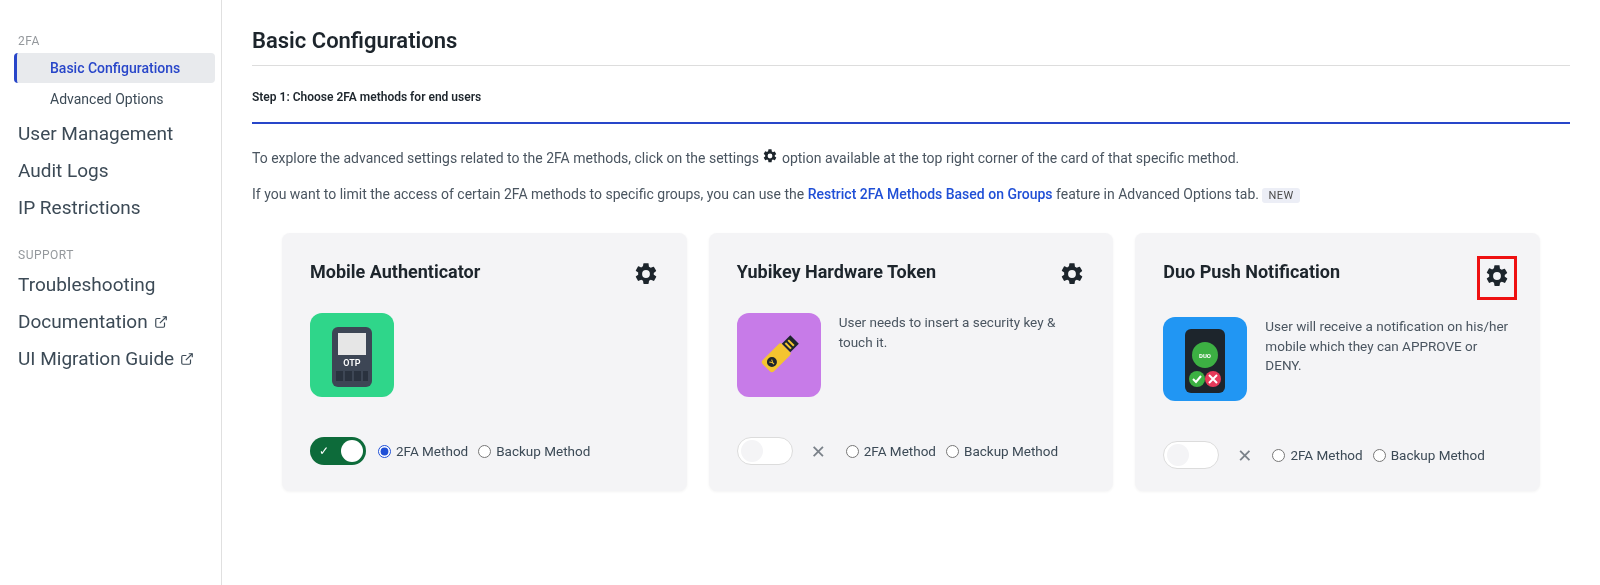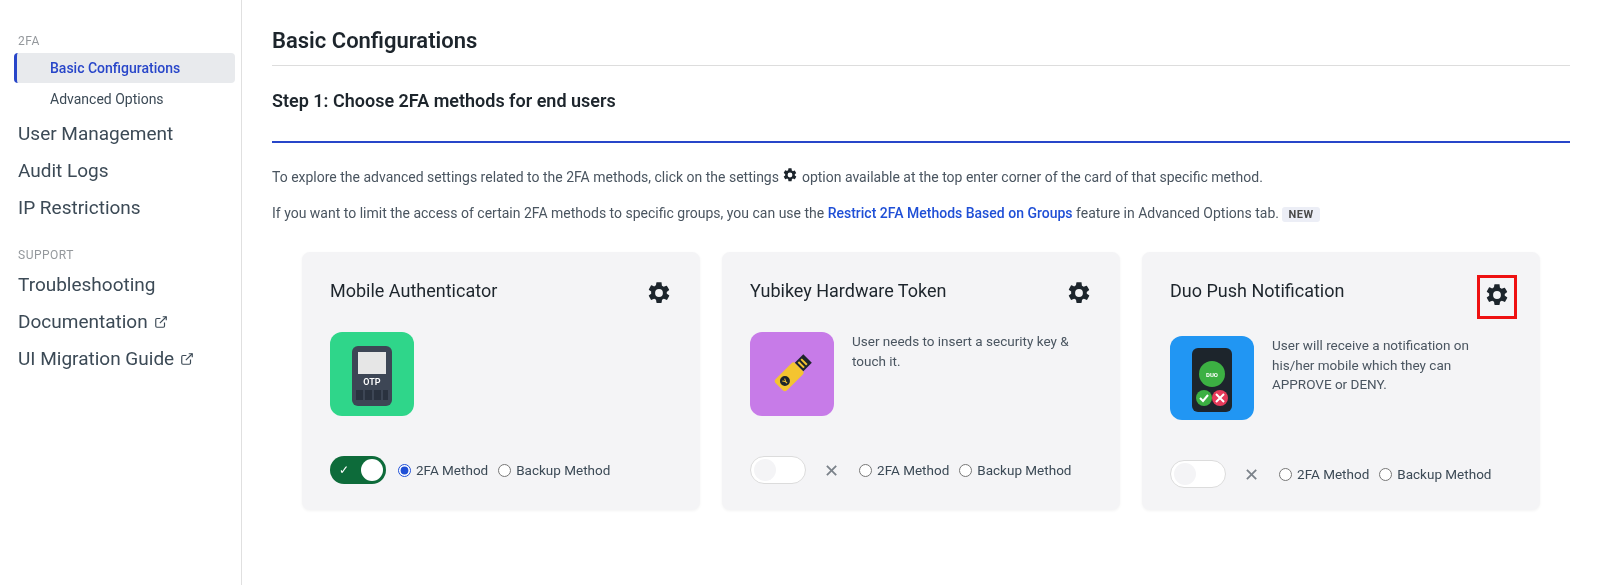--- a/index.html
+++ b/index.html
@@ -1,34 +1,34 @@
 <!DOCTYPE html>
 <html><head>
 <meta charset="utf-8">
 <style>
 * { box-sizing: border-box; margin: 0; padding: 0; }
 body { font-family: -apple-system, BlinkMacSystemFont, 'Segoe UI', Roboto, sans-serif; color: #2c3e50; background: #fff; width: 1600px; height: 585px; overflow: hidden; }
 .layout { display: flex; height: 100%; }
-.sidebar { width: 242px; border-right: 1px solid #e0e0e0; padding: 30px 0 0 0; }
+.sidebar { width: 222px; border-right: 1px solid #e0e0e0; padding: 30px 0 0 0; }
 .sidebar-section { font-size: 12px; color: #94989c; padding: 4px 18px; letter-spacing: 0.5px; }
 .sidebar-item { font-size: 19px; color: #3c4a56; padding: 7px 18px; cursor: pointer; display: flex; align-items: center; gap: 6px; }
 .sidebar-subitem { font-size: 14px; color: #3c4a56; padding: 7px 18px 7px 36px; cursor: pointer; margin: 1px 6px 1px 14px; border-radius: 4px; }
 .sidebar-subitem.active { background: #e8eaed; color: #2846c9; font-weight: 500; border-left: 3px solid #2846c9; padding-left: 33px; }
 .ext-icon { width: 14px; height: 14px; }
 .main { flex: 1; padding: 28px 30px 0 30px; overflow: hidden; }
 .page-title { font-size: 22px; font-weight: 600; color: #1d252c; padding-bottom: 12px; border-bottom: 1px solid #ddd; margin-bottom: 24px; }
-.step-title { font-size: 18px; font-weight: 600; color: #1d252c; padding-bottom: 30px; border-bottom: 2px solid #2846c9; margin-bottom: 24px; }
+.step-title { font-size: 12px; font-weight: 600; color: #1d252c; padding-bottom: 18px; border-bottom: 2px solid #2846c9; margin-bottom: 24px; }
 .description { font-size: 14px; color: #4a5560; line-height: 1.5; margin-bottom: 10px; }
 .gear-inline { display: inline-block; vertical-align: middle; }
 .link { color: #1f4fd6; font-weight: 500; cursor: pointer; }
-.badge-new { background: #eceef6; color: #4a4a4a; font-size: 11px; font-weight: 700; padding: 1px 6px; border-radius: 3px; letter-spacing: 0.5px; }
+.badge-new { background: #eceef6; color: #4a4a4a; font-size: 11px; font-weight: 400; padding: 1px 6px; border-radius: 3px; letter-spacing: 0.5px; }
 .cards { display: flex; gap: 22px; margin-top: 28px; padding: 0 30px; }
 .card { flex: 1; background: #f4f4f6; border-radius: 8px; padding: 28px 28px 22px 28px; box-shadow: 0 1px 3px rgba(0,0,0,0.05); position: relative; }
 .card-header { display: flex; justify-content: space-between; align-items: flex-start; margin-bottom: 22px; }
-.card-title { font-size: 18px; font-weight: 400; color: #1d252c; }
+.card-title { font-size: 18px; font-weight: 700; color: #1d252c; }
 .card-gear { cursor: pointer; }
 .card-gear.highlighted { outline: 3px solid #e11; outline-offset: 2px; padding: 2px; }
 .card-body { display: flex; gap: 18px; margin-bottom: 40px; }
 .card-icon { width: 84px; height: 84px; border-radius: 23px; flex-shrink: 0; }
 .card-desc { font-size: 13.5px; color: #4a5560; line-height: 1.45; }
 .card-footer { display: flex; align-items: center; gap: 12px; }
 .toggle { width: 56px; height: 28px; border-radius: 14px; position: relative; cursor: pointer; flex-shrink: 0; display: flex; align-items: center; }
 .toggle.on { background: #0d6b3a; }
 .toggle.off { background: #fff; border: 1px solid #dcdcdc; }
 .toggle-knob { width: 22px; height: 22px; border-radius: 50%; background: #fff; position: absolute; }
@@ -75,21 +75,21 @@
     <h1 class="page-title">Basic Configurations</h1>
     <h2 class="step-title">Step 1: Choose 2FA methods for end users</h2>
 
     <p class="description">
       <span>To explore the advanced settings related to the 2FA methods, click on the settings </span>
       <span class="gear-inline">
         <svg width="16" height="16" viewBox="0 0 24 24" fill="#1d252c">
             <path d="M19.14 12.94c.04-.3.06-.61.06-.94 0-.32-.02-.64-.07-.94l2.03-1.58a.5.5 0 0 0 .12-.64l-1.92-3.32a.5.5 0 0 0-.61-.22l-2.39.96a7.03 7.03 0 0 0-1.62-.94l-.36-2.54A.5.5 0 0 0 13.9 2h-3.84a.5.5 0 0 0-.49.42l-.36 2.54c-.59.24-1.13.57-1.62.94l-2.39-.96a.5.5 0 0 0-.61.22L2.67 8.48a.5.5 0 0 0 .12.64l2.03 1.58c-.05.3-.07.62-.07.94 0 .33.02.64.06.94l-2.03 1.58a.5.5 0 0 0-.12.64l1.92 3.32c.14.24.42.34.67.22l2.39-.96c.49.37 1.03.7 1.62.94l.36 2.54c.04.24.25.42.49.42h3.84c.24 0 .45-.18.49-.42l.36-2.54a7.03 7.03 0 0 0 1.62-.94l2.39.96c.25.12.53.02.67-.22l1.92-3.32a.5.5 0 0 0-.12-.64l-2.03-1.58zM12 15.6A3.6 3.6 0 1 1 12 8.4a3.6 3.6 0 0 1 0 7.2z"></path>
           </svg>
       </span>
-      <span> option available at the top enter corner of the card of that specific method.</span>
+      <span> option available at the top right corner of the card of that specific method.</span>
     </p>
     <p class="description" style="margin-top:14px;">
       <span>If you want to limit the access of certain 2FA methods to specific groups, you can use the </span>
       <span class="link">Restrict 2FA Methods Based on Groups</span>
       <span> feature in Advanced Options tab. </span>
       <span class="badge-new">NEW</span>
     </p>
 
     <div class="cards">
         <div class="card">

